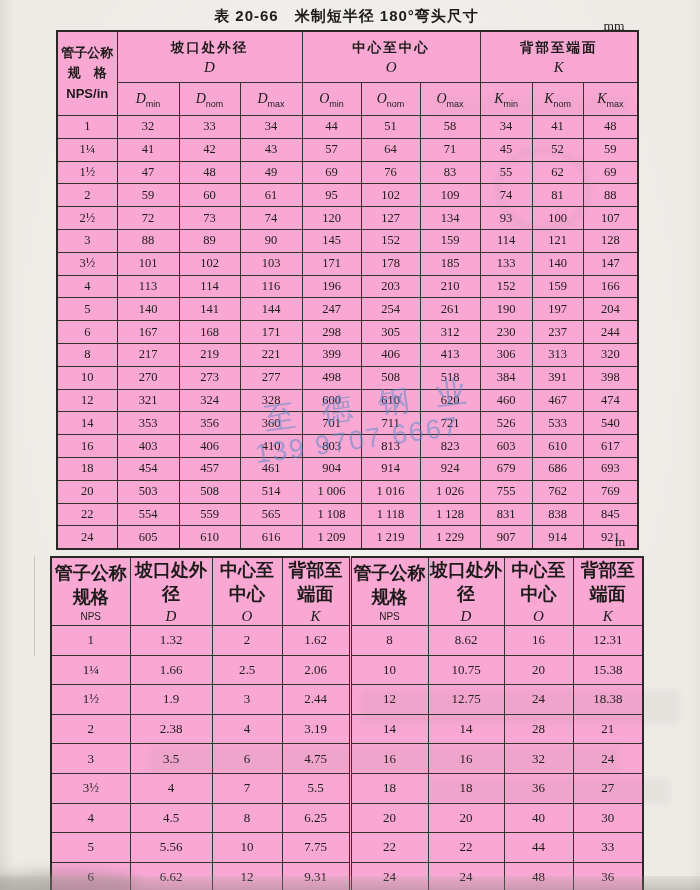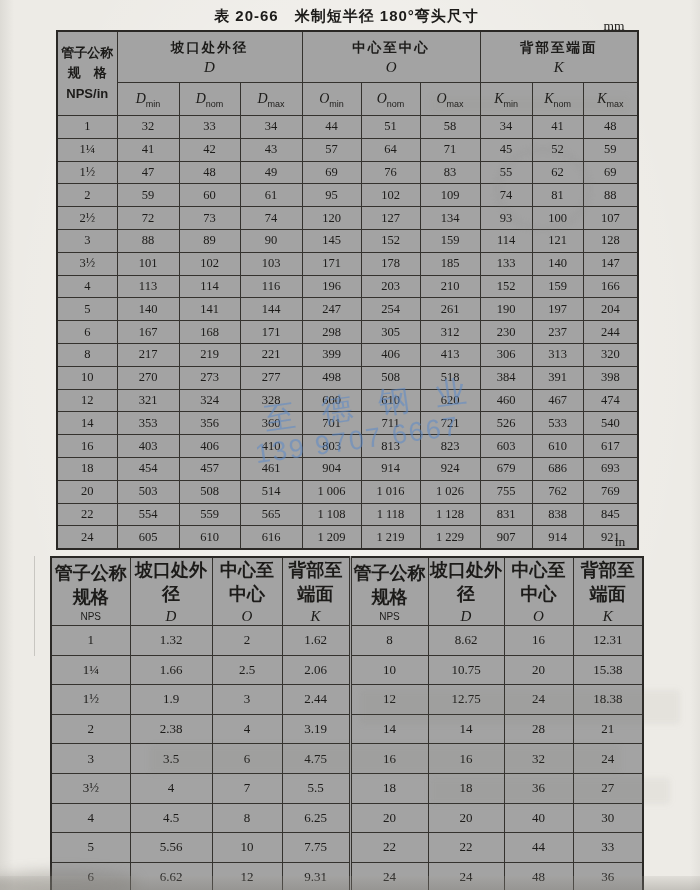--- a/index.html
+++ b/index.html
@@ -21,21 +21,21 @@
 
   .title { position:absolute; left:56px; width:581px; text-align:center;
            font-weight:bold; font-size:15px; letter-spacing:1px; white-space:nowrap; }
   .t1 { top:7px; }
   .t2 { top:531px; }
   .unit { position:absolute; font-family:"Liberation Serif", serif; font-size:13.5px; }
   .unit-mm { top:18px;  left:592px; width:44px; text-align:center; }
   .unit-in { top:534px; left:600px; width:40px; text-align:center; }
 
   table { border-collapse:collapse; table-layout:fixed; position:absolute;
-          background:#a3a3a3; border:2px solid #2a2825; }
+          background:#f9a8d4; border:2px solid #2a2825; }
   th, td { border:1px solid #34322e; text-align:center; vertical-align:middle;
            padding:0; overflow:hidden; }
 
   
   #t1 { left:56px; top:30px; width:581px; }
   #t1 .grow th { height:50px; }
   #t1 .srow th { height:32px; }
   #t1 td { height:21.8px; font-family:"Liberation Serif", serif; font-size:12.5px; }
   #t1 .stub { font-weight:bold; font-size:13px; line-height:1.55; }
   .glabel { font-weight:bold; font-size:13.5px; letter-spacing:2px; }

